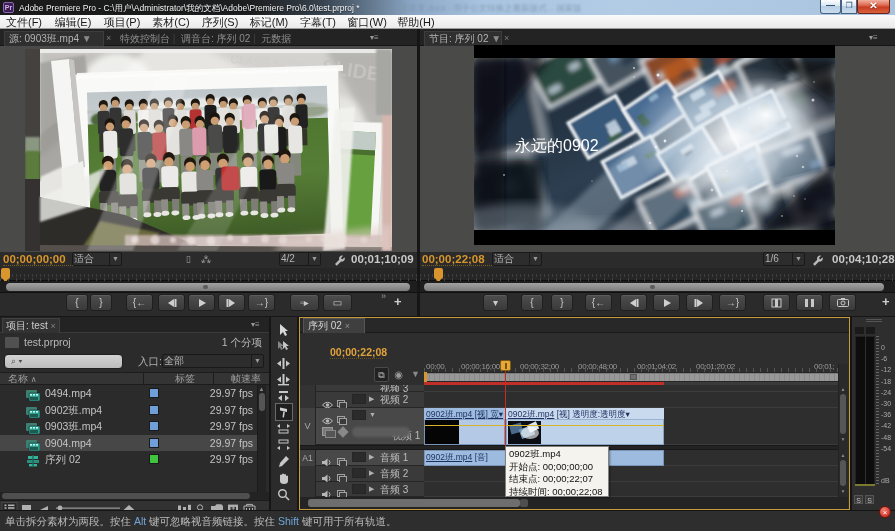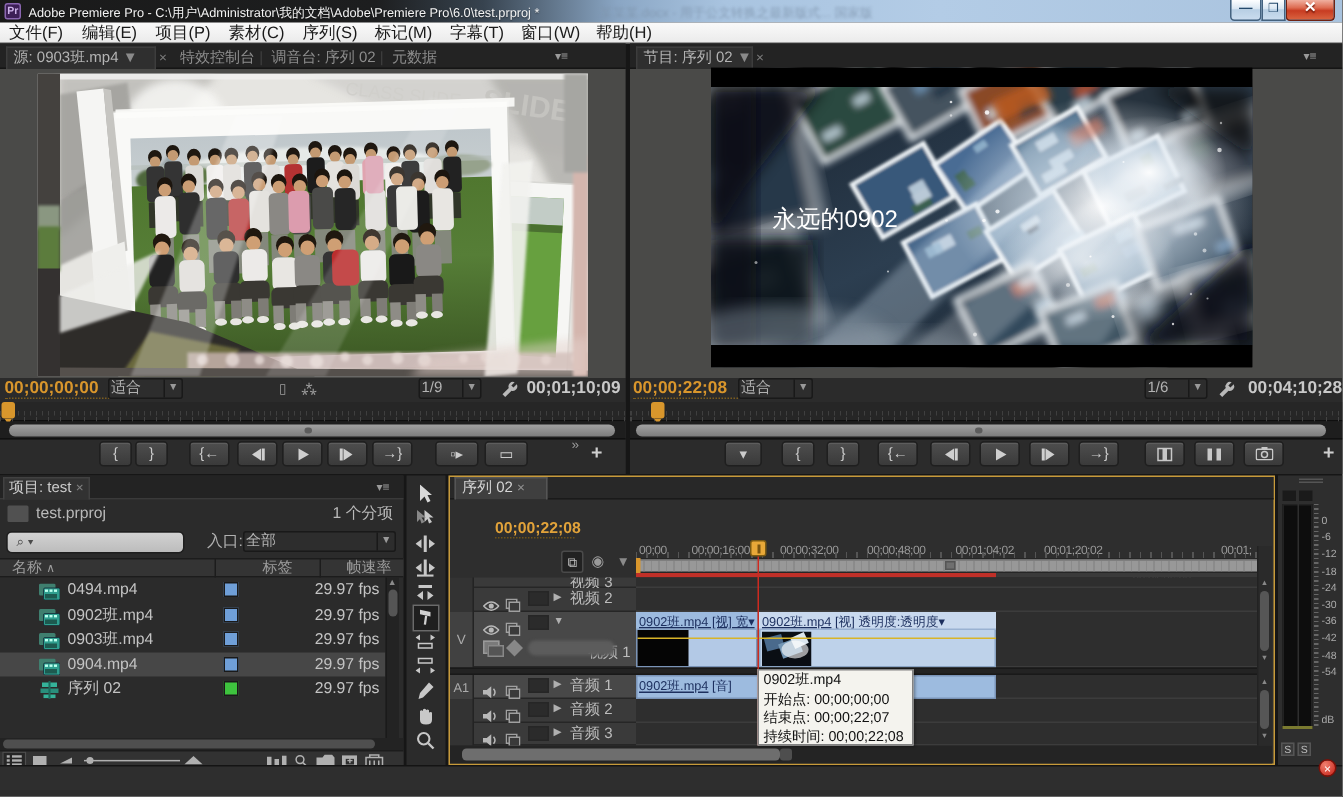--- a/index.html
+++ b/index.html
@@ -299,21 +299,21 @@
       <polygon points="52,24 318,16 318,22 52,30" fill="#fcfcfa" opacity="0.9"></polygon>
     </svg>
     <div style="position:absolute;left:0px;top:252px;width:417px;height:64px;background:#2b2b2b;"></div>
     <div style="position:absolute;left:3px;top:253px;width:70px;height:13px;color:#d9962c;font-size:11.5px;border-bottom:1px dotted #7c5d1e;white-space:nowrap;"><b>00;00;00;00</b></div>
     <div style="position:absolute;left:72px;top:252px;width:50px;height:14px;background:#2d2d2d;border:1px solid #191919;border-radius:2px;color:#b3b3b3;font-size:10px;line-height:12px;padding-left:5px;"></div>
     <div style="position:absolute;left:74px;top:254px;width:34px;height:10px;color:#b3b3b3;font-size:10px;line-height:10px;">适合</div>
     <div style="position:absolute;left:109px;top:253px;width:12px;height:12px;border-left:1px solid #191919;color:#9a9a9a;font-size:7px;text-align:center;line-height:12px;">▼</div>
     <div style="position:absolute;left:186px;top:253px;width:10px;height:12px;color:#9f9f9f;font-size:9px;line-height:12px;">▯</div>
     <div style="position:absolute;left:201px;top:253px;width:14px;height:12px;color:#9f9f9f;font-size:9px;line-height:12px;">⁂</div>
     <div style="position:absolute;left:279px;top:252px;width:42px;height:14px;background:#2d2d2d;border:1px solid #191919;border-radius:2px;color:#b3b3b3;font-size:10px;line-height:12px;padding-left:5px;"></div>
-    <div style="position:absolute;left:281px;top:254px;width:26px;height:10px;color:#b3b3b3;font-size:10px;line-height:10px;">1/9</div>
+    <div style="position:absolute;left:281px;top:254px;width:26px;height:10px;color:#b3b3b3;font-size:10px;line-height:10px;">4/2</div>
     <div style="position:absolute;left:308px;top:253px;width:12px;height:12px;border-left:1px solid #191919;color:#9a9a9a;font-size:7px;text-align:center;line-height:12px;">▼</div>
     <div style="position:absolute;left:334px;top:253px;width:13px;height:13px;"><svg width="12" height="12" viewBox="0 0 12 12">
         <path d="M10.5 2.2 8.3 4.4 6.9 3 9.1 0.8a3 3 0 0 0-3.9 3.9L1 8.9 2.8 10.7 7 6.5a3 3 0 0 0 3.5-4.3z" fill="#b9b9b9"></path>
       </svg></div>
     <div style="position:absolute;left:351px;top:253px;width:62px;height:13px;color:#c9c9c9;font-size:11.5px;white-space:nowrap;"><b>00;01;10;09</b></div>
     <div style="position:absolute;left:0px;top:268px;width:417px;height:13px;background:#262626;border-bottom:1px solid #0f0f0f;"></div>
     <div style="position:absolute;left:0px;top:274px;width:417px;height:3px;background-image:repeating-linear-gradient(90deg,#3f3f3f 0,#3f3f3f 1px,transparent 1px,transparent 4px);"></div>
     <div style="position:absolute;left:0px;top:278px;width:417px;height:3px;background-image:repeating-linear-gradient(90deg,#444 0,#444 1px,transparent 1px,transparent 8px);"></div>
     <div style="position:absolute;left:1px;top:268px;width:9px;height:11px;background:#d8962c;border-radius:2px;"></div>
     <div style="position:absolute;left:3px;top:279px;width:5px;height:4px;background:#d8962c;clip-path:polygon(0 0,100% 0,50% 100%);"></div>
@@ -923,13 +923,14 @@
     <div style="position:absolute;left:881px;top:388.8px;width:14px;height:8px;color:#aaa;font-size:7px;line-height:8px;">-24</div>
     <div style="position:absolute;left:881px;top:400.0px;width:14px;height:8px;color:#aaa;font-size:7px;line-height:8px;">-30</div>
     <div style="position:absolute;left:881px;top:411.2px;width:14px;height:8px;color:#aaa;font-size:7px;line-height:8px;">-36</div>
     <div style="position:absolute;left:881px;top:422.4px;width:14px;height:8px;color:#aaa;font-size:7px;line-height:8px;">-42</div>
     <div style="position:absolute;left:881px;top:433.6px;width:14px;height:8px;color:#aaa;font-size:7px;line-height:8px;">-48</div>
     <div style="position:absolute;left:881px;top:444.8px;width:14px;height:8px;color:#aaa;font-size:7px;line-height:8px;">-54</div>
     <div style="position:absolute;left:881px;top:477px;width:14px;height:8px;color:#aaa;font-size:7px;line-height:8px;">dB</div>
     <div style="position:absolute;left:854px;top:495px;width:9px;height:9px;background:#3a3a3a;border:1px solid #555;color:#bbb;font-size:7px;text-align:center;line-height:9px;">S</div>
     <div style="position:absolute;left:865px;top:495px;width:9px;height:9px;background:#3a3a3a;border:1px solid #555;color:#bbb;font-size:7px;text-align:center;line-height:9px;">S</div>
     <div style="position:absolute;left:0px;top:510px;width:895px;height:21px;background:#2e2e2e;border-top:1px solid #141414;"></div>
+    <div style="position:absolute;left:5px;top:515px;width:700px;height:12px;color:#bdbdbd;font-size:10.5px;line-height:12px;white-space:nowrap;">单击拆分素材为两段。按住 <span style="color:#6ea6d8">Alt</span> 键可忽略视音频链接。按住 <span style="color:#6ea6d8">Shift</span> 键可用于所有轨道。</div>
     <div style="position:absolute;left:879px;top:506px;width:12px;height:12px;background:radial-gradient(circle at 35% 30%,#f08070,#c41e14);border-radius:50%;border:1px solid #7a1008;color:#fff;font-size:8px;text-align:center;line-height:11px;z-index:6;">×</div>
   </div>
 </body></html>

